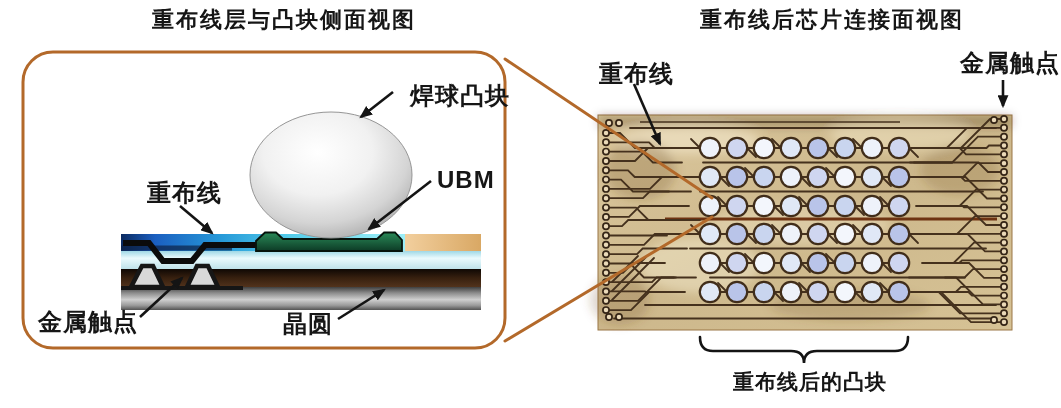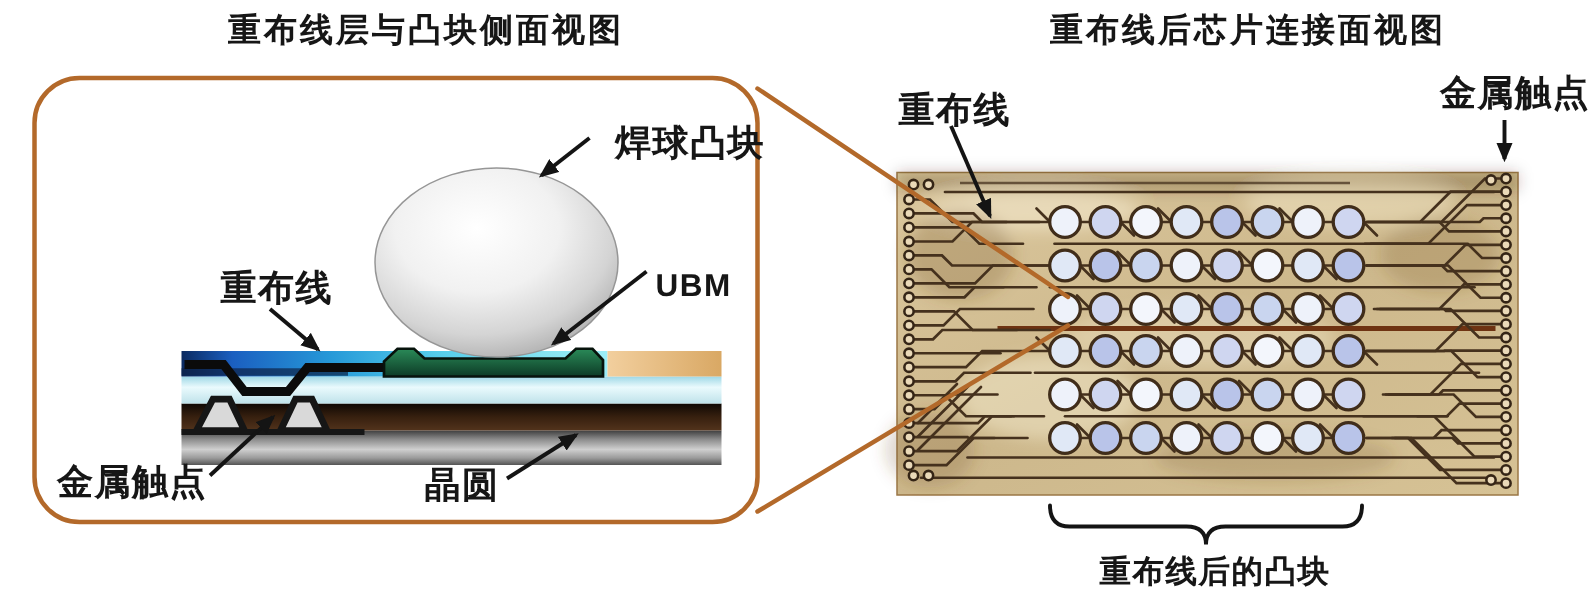--- a/index.html
+++ b/index.html
@@ -349,21 +349,21 @@
     <path class="arrow" marker-end="url(#ah)" d="M140 317 L182 278"></path>
     <path class="arrow" marker-end="url(#ah)" d="M338 319 L384 290"></path>
     <path class="arrow" marker-end="url(#ah)" d="M634 84 L660 144"></path>
     <path class="arrow" marker-end="url(#ah)" d="M1003 80 L1003 106"></path>
   </g>
 </svg>
 
 <div class="lbl title" style="left:152px;top:9px">重布线层与凸块侧面视图</div>
 <div class="lbl title" style="left:700px;top:9px">重布线后芯片连接面视图</div>
 <div class="lbl anno" style="left:410px;top:84px">焊球凸块</div>
-<div class="lbl anno" style="left:437px;top:180px;font-size:21px">UBM</div>
+<div class="lbl anno" style="left:437px;top:168px;font-size:24px">UBM</div>
 <div class="lbl anno" style="left:147px;top:181px">重布线</div>
 <div class="lbl anno" style="left:38px;top:310px">金属触点</div>
 <div class="lbl anno" style="left:283px;top:312px">晶圆</div>
 <div class="lbl anno" style="left:599px;top:62px">重布线</div>
 <div class="lbl anno" style="left:960px;top:51px">金属触点</div>
 <div class="lbl anno" style="left:733px;top:371px;font-size:21px">重布线后的凸块</div>
 
 </div>
 
 </body></html>

